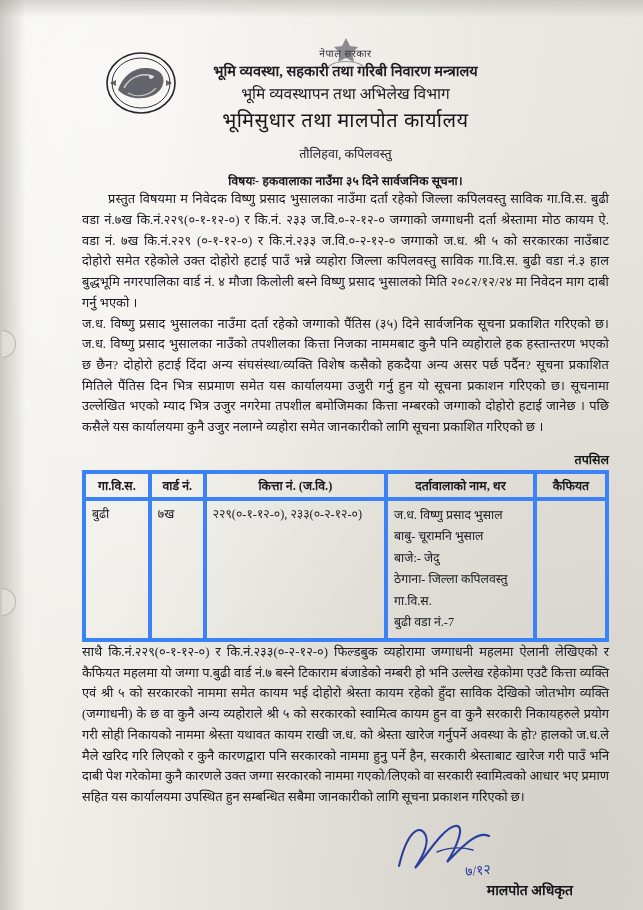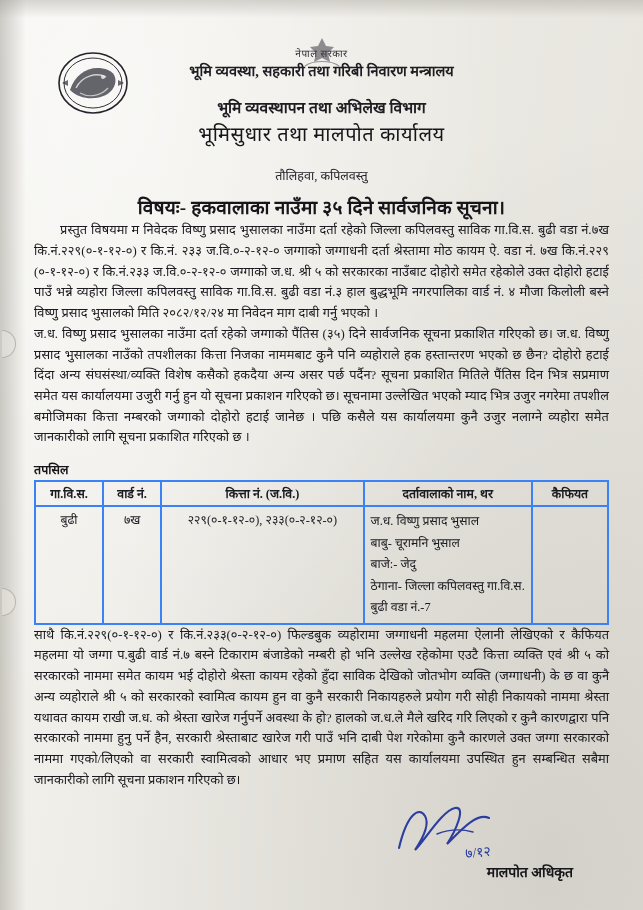--- a/index.html
+++ b/index.html
@@ -10,20 +10,21 @@
   body {
     font-family: "Liberation Serif", serif;
   }
   .page {
     position: relative;
     width: 643px;
     height: 910px;
     background: #f0abfc;
     overflow: hidden;
     box-sizing: border-box;
+    padding-left: 48px;
   }
   
   .paper-shade {
     position: absolute;
     inset: 0;
     background:
       radial-gradient(ellipse at 15% 10%, rgba(255,255,255,0.55), rgba(255,255,255,0) 55%),
       radial-gradient(ellipse at 85% 95%, rgba(120,115,105,0.18), rgba(255,255,255,0) 60%),
       linear-gradient(100deg, #f4f3ef 0%, #eceae4 45%, #e6e4dd 100%);
     pointer-events: none;
@@ -89,90 +90,90 @@
   }
   .line1 {
     font-size: 14.5px;
     color: #1d1d22;
     font-weight: 600;
     line-height: 1.35;
   }
   .line2 {
     font-size: 15.5px;
     color: #1d1d22;
-    font-weight: 700;
+    font-weight: 400;
     line-height: 1.4;
-    margin-top: 15px;
+    margin-top: 1px;
   }
   .line3 {
     font-size: 20px;
     color: #15151a;
     font-weight: 400;
     letter-spacing: .6px;
     margin-top: 4px;
     line-height: 1.25;
   }
   .line4 {
     font-size: 12.5px;
     color: #22222a;
-    margin-top: 20px;
+    margin-top: 12px;
   }
   .date-row {
     text-align: right;
     font-size: 13px;
     color: #1d1d22;
     margin-top: 16px;
     padding-right: 18px;
   }
   .subject {
     text-align: center;
-    font-size: 19px;
+    font-size: 12px;
     font-weight: 700;
     color: #15151a;
     margin-top: 10px;
     letter-spacing: .2px;
   }
 
   
   .para {
     font-size: 12.8px;
     line-height: 1.62;
     color: #1a1a20;
     text-align: justify;
     letter-spacing: .1px;
   }
   .para.indent { text-indent: 26px; }
 
   
   .tapasil-title {
-    text-align: left;
+    text-align: right;
     font-size: 12.5px;
     font-weight: 700;
     margin-top: 13px;
     margin-bottom: 2px;
     color: #15151a;
   }
   table.tapasil {
     width: 100%;
     border-collapse: collapse;
     font-size: 12.3px;
     color: #1a1a20;
   }
   table.tapasil th,
   table.tapasil td {
-    border: 2px solid #3b82f6;
+    border: 4px solid #3b82f6;
     padding: 4px 6px;
     vertical-align: top;
   }
   table.tapasil th {
     font-weight: 600;
     text-align: center;
     padding: 3px 4px;
   }
-  td.center { text-align: center; }
+  td.center { text-align: left; }
   td.owner { line-height: 1.75; }
   .col-gavis { width: 62px; }
   .col-ward  { width: 54px; }
   .col-kitta { width: 215px; }
   .col-name  { width: 180px; }
   .col-kaif  { width: 72px; }
 
   
   .tail {
     font-size: 12.8px;

